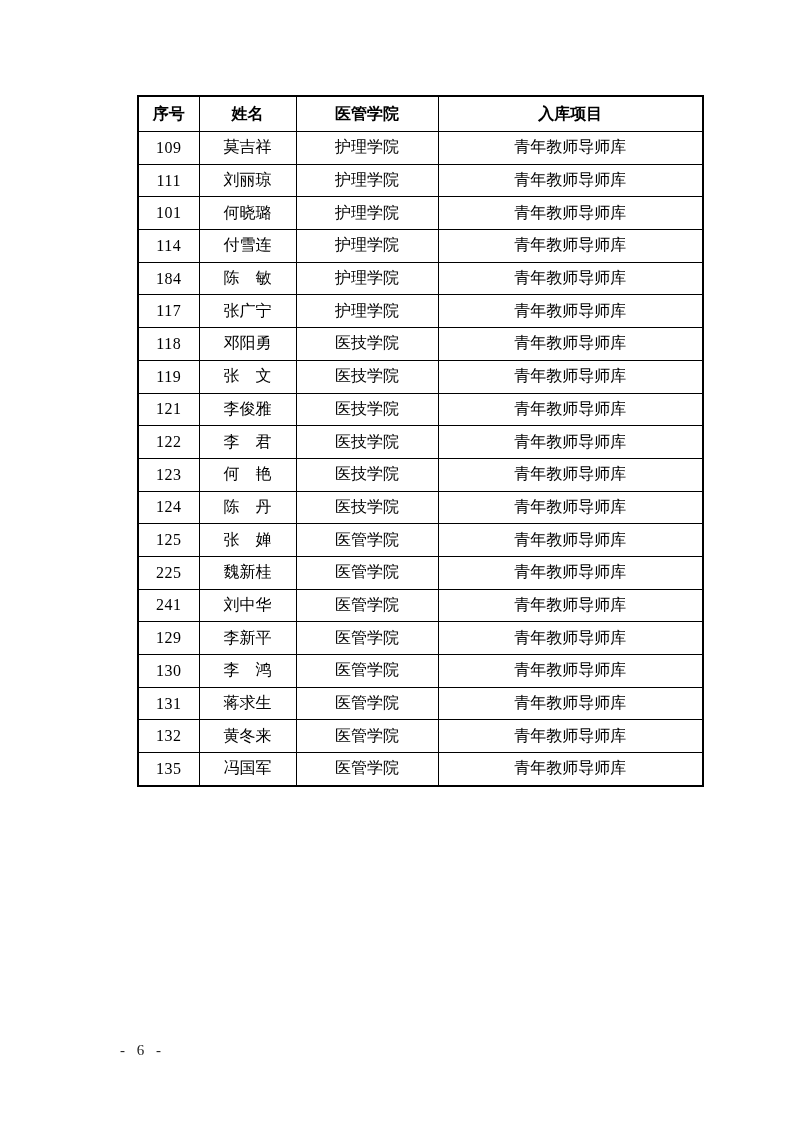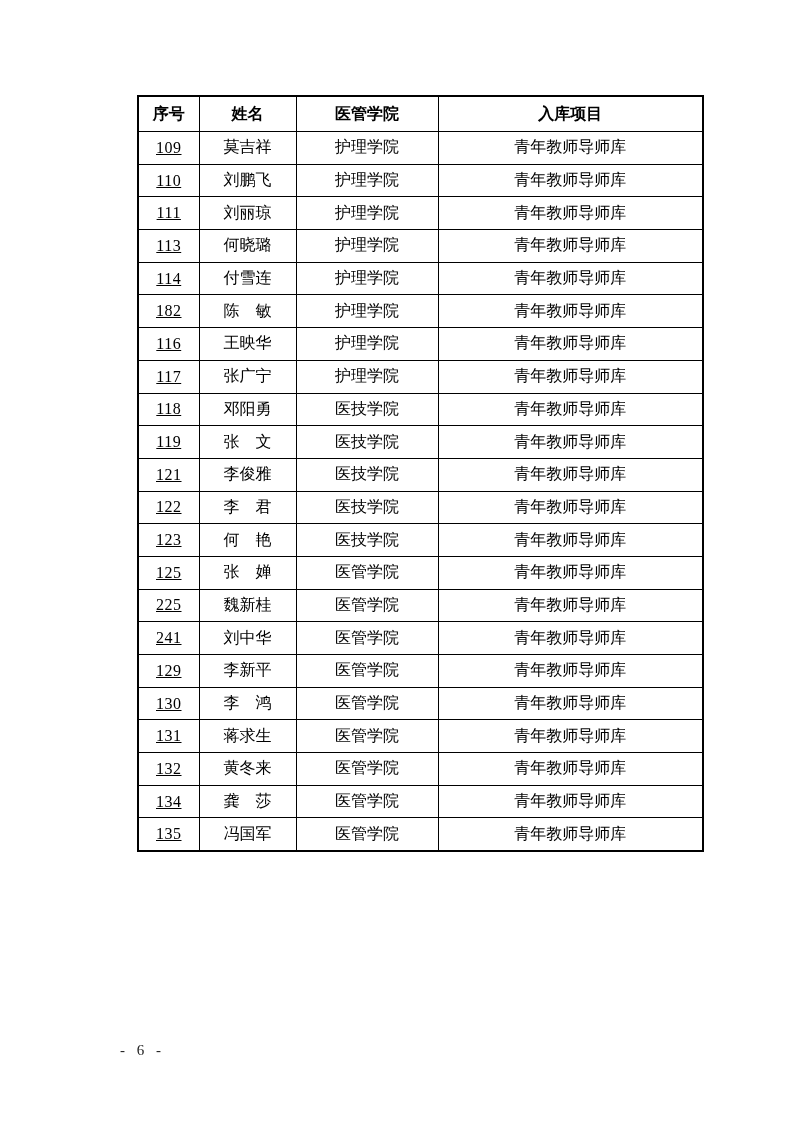--- a/index.html
+++ b/index.html
@@ -40,21 +40,20 @@
     font-weight: bold;
   }
   table.roster td {
     height: 31.7px;
     font-size: 16px;
     font-weight: normal;
   }
   td.serial-cell {
     font-size: 15px;
     letter-spacing: 0.5px;
-    text-decoration: underline;
   }
   .footer-page-number {
     position: absolute;
     left: 120px;
     top: 1042px;
     font-size: 15px;
     letter-spacing: 4px;
     color: #222222;
   }
 </style>
@@ -79,52 +78,40 @@
       </tr>
     </thead>
     <tbody id="table-body">
         <tr>
           <td class="serial-cell">109</td>
           <td class="name-cell">莫吉祥</td>
           <td class="department-cell">护理学院</td>
           <td class="project-cell">青年教师导师库</td>
         </tr>
         <tr>
-          <td class="serial-cell">110</td>
-          <td class="name-cell">刘鹏飞</td>
-          <td class="department-cell">护理学院</td>
-          <td class="project-cell">青年教师导师库</td>
-        </tr>
-        <tr>
           <td class="serial-cell">111</td>
           <td class="name-cell">刘丽琼</td>
           <td class="department-cell">护理学院</td>
           <td class="project-cell">青年教师导师库</td>
         </tr>
         <tr>
-          <td class="serial-cell">113</td>
+          <td class="serial-cell">101</td>
           <td class="name-cell">何晓璐</td>
           <td class="department-cell">护理学院</td>
           <td class="project-cell">青年教师导师库</td>
         </tr>
         <tr>
           <td class="serial-cell">114</td>
           <td class="name-cell">付雪连</td>
           <td class="department-cell">护理学院</td>
           <td class="project-cell">青年教师导师库</td>
         </tr>
         <tr>
-          <td class="serial-cell">182</td>
+          <td class="serial-cell">184</td>
           <td class="name-cell">陈　敏</td>
-          <td class="department-cell">护理学院</td>
-          <td class="project-cell">青年教师导师库</td>
-        </tr>
-        <tr>
-          <td class="serial-cell">116</td>
-          <td class="name-cell">王映华</td>
           <td class="department-cell">护理学院</td>
           <td class="project-cell">青年教师导师库</td>
         </tr>
         <tr>
           <td class="serial-cell">117</td>
           <td class="name-cell">张广宁</td>
           <td class="department-cell">护理学院</td>
           <td class="project-cell">青年教师导师库</td>
         </tr>
         <tr>
@@ -151,20 +138,26 @@
           <td class="department-cell">医技学院</td>
           <td class="project-cell">青年教师导师库</td>
         </tr>
         <tr>
           <td class="serial-cell">123</td>
           <td class="name-cell">何　艳</td>
           <td class="department-cell">医技学院</td>
           <td class="project-cell">青年教师导师库</td>
         </tr>
         <tr>
+          <td class="serial-cell">124</td>
+          <td class="name-cell">陈　丹</td>
+          <td class="department-cell">医技学院</td>
+          <td class="project-cell">青年教师导师库</td>
+        </tr>
+        <tr>
           <td class="serial-cell">125</td>
           <td class="name-cell">张　婵</td>
           <td class="department-cell">医管学院</td>
           <td class="project-cell">青年教师导师库</td>
         </tr>
         <tr>
           <td class="serial-cell">225</td>
           <td class="name-cell">魏新桂</td>
           <td class="department-cell">医管学院</td>
           <td class="project-cell">青年教师导师库</td>
@@ -193,26 +186,20 @@
           <td class="department-cell">医管学院</td>
           <td class="project-cell">青年教师导师库</td>
         </tr>
         <tr>
           <td class="serial-cell">132</td>
           <td class="name-cell">黄冬来</td>
           <td class="department-cell">医管学院</td>
           <td class="project-cell">青年教师导师库</td>
         </tr>
         <tr>
-          <td class="serial-cell">134</td>
-          <td class="name-cell">龚　莎</td>
-          <td class="department-cell">医管学院</td>
-          <td class="project-cell">青年教师导师库</td>
-        </tr>
-        <tr>
           <td class="serial-cell">135</td>
           <td class="name-cell">冯国军</td>
           <td class="department-cell">医管学院</td>
           <td class="project-cell">青年教师导师库</td>
         </tr>
       </tbody>
   </table>
 
   <div class="footer-page-number">- 6 -</div>
 

